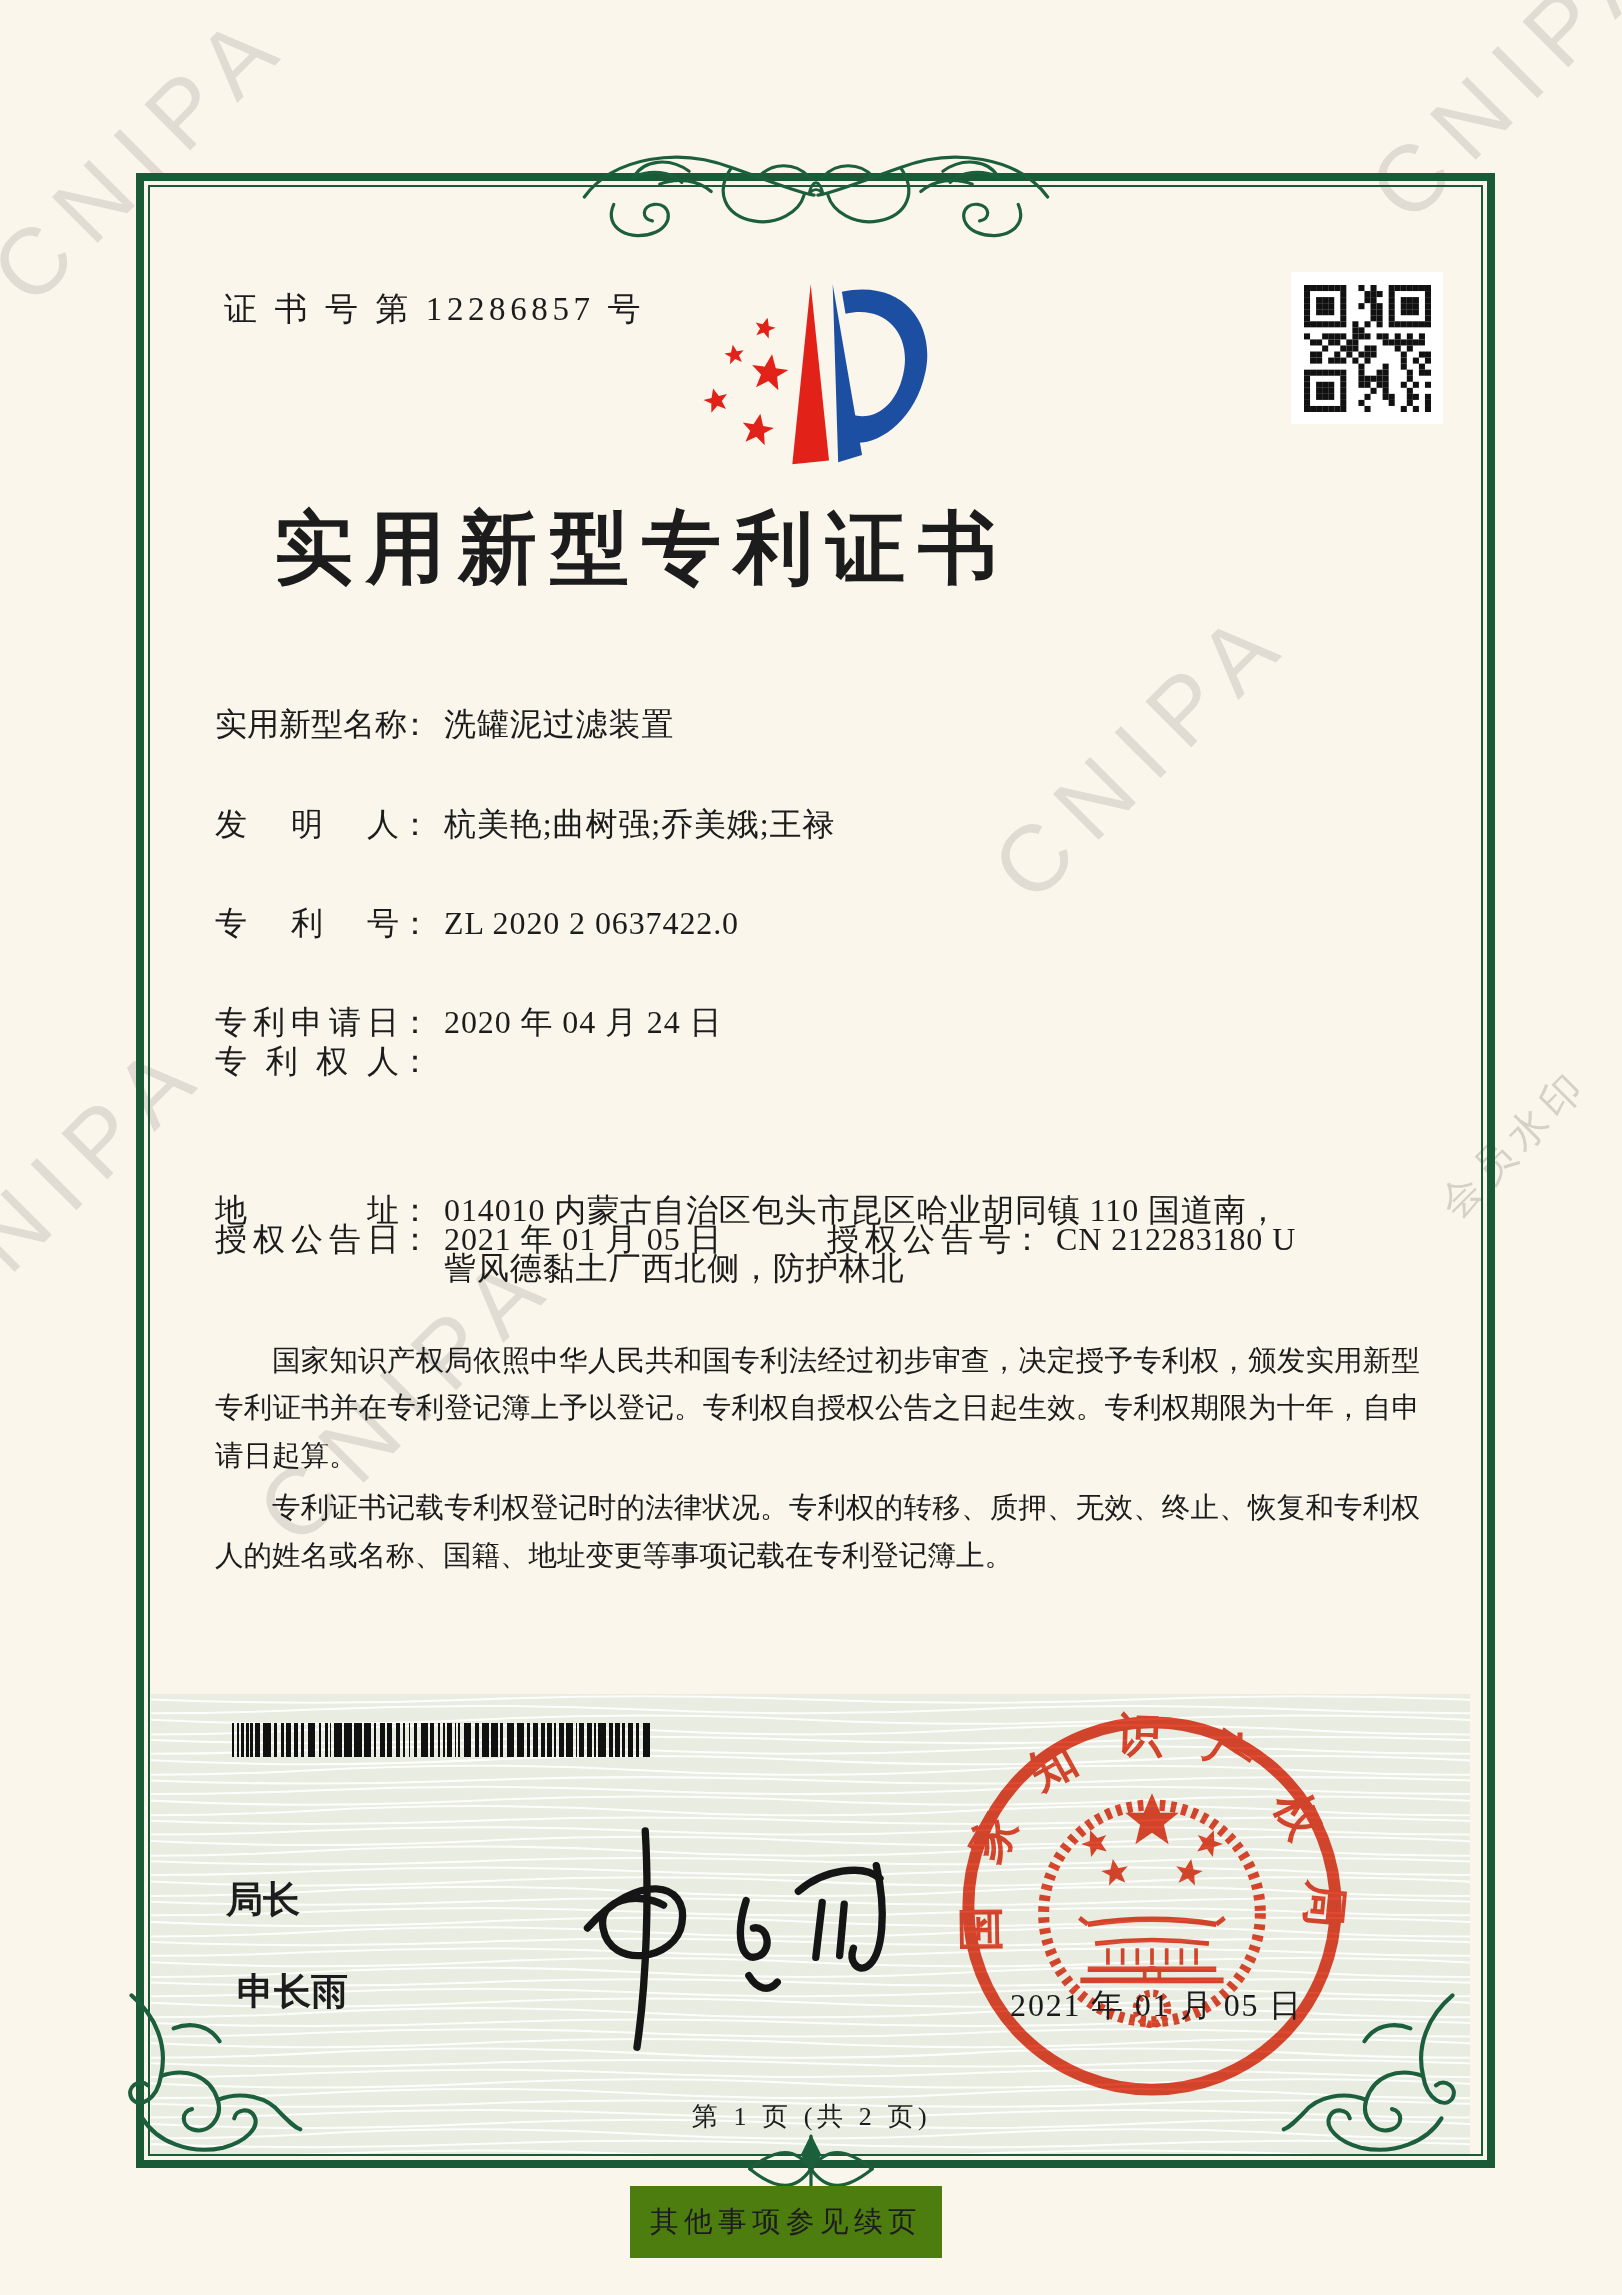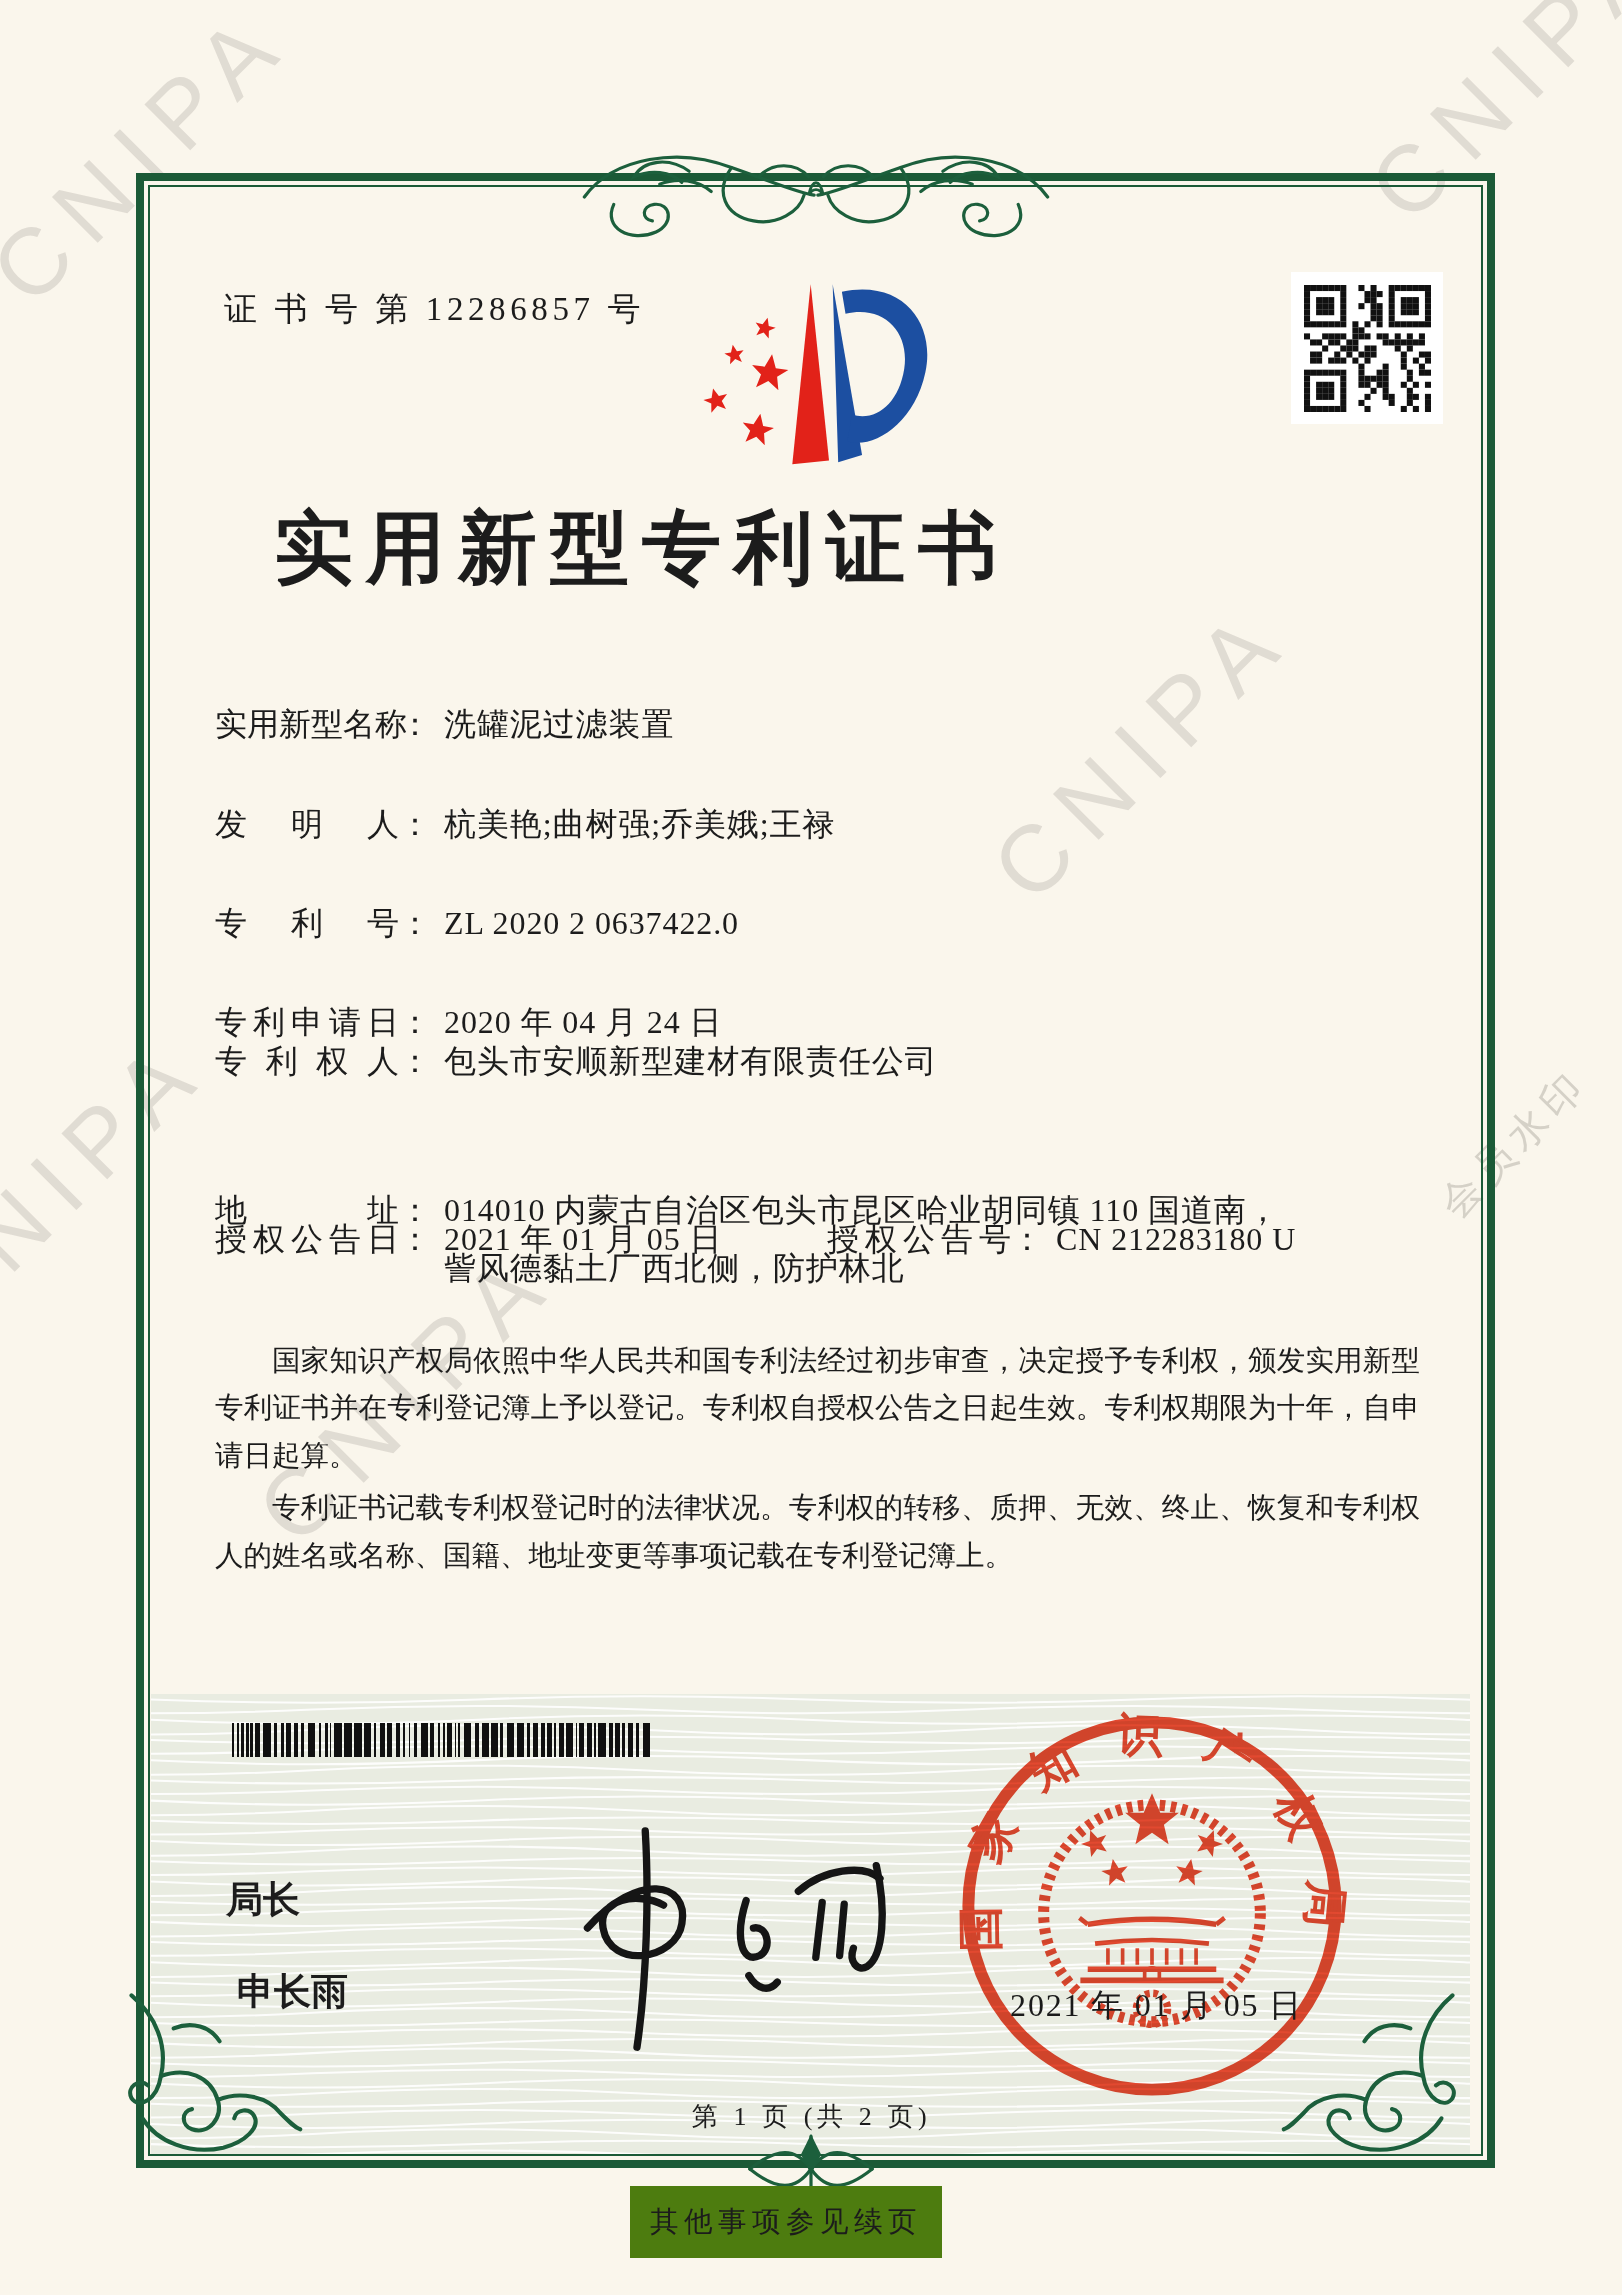--- a/index.html
+++ b/index.html
@@ -426,21 +426,20 @@
     <span class="fvalue">ZL 2020 2 0637422.0</span>
   </div>
   <div class="field-row" style="top:1001px;">
     <span class="flabel">专利申请日</span>
       <span class="fcolon">：</span>
     <span class="fvalue">2020 年 04 月 24 日</span>
   </div>
   <div class="field-row" style="top:1040px;">
     <span class="flabel">专利权人</span>
       <span class="fcolon">：</span>
-    <span class="fvalue">包头市安顺新型建材有限责任公司</span>
   </div>
   <div class="field-row" style="top:1181px;">
     <span class="flabel">地址</span>
       <span class="fcolon">：</span>
     <span class="addr-val">
       <div>014010  内蒙古自治区包头市昆区哈业胡同镇 110 国道南，</div>
       <div>訾风德黏土厂西北侧，防护林北</div>
     </span>
   </div>
   <div class="field-row" style="top:1218px;position:absolute;">

